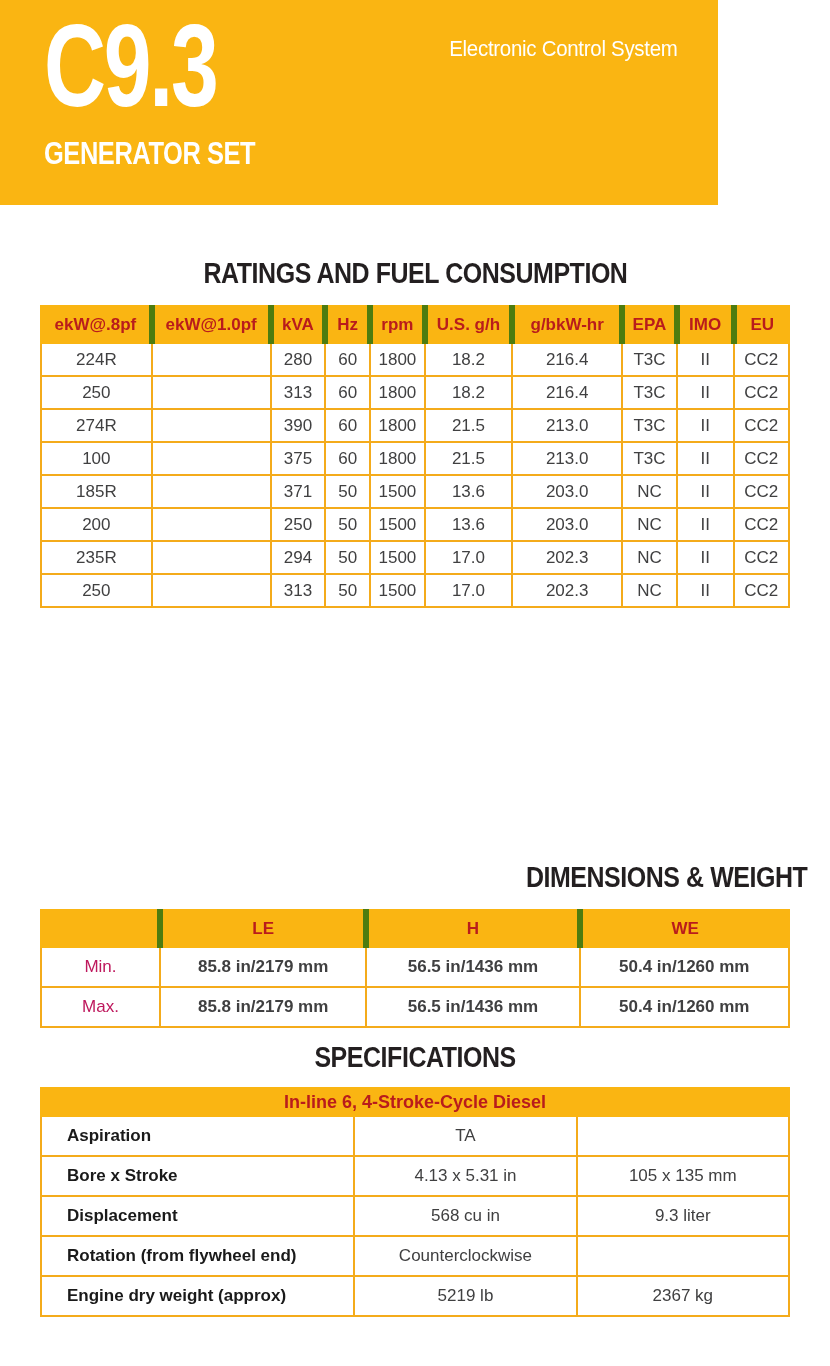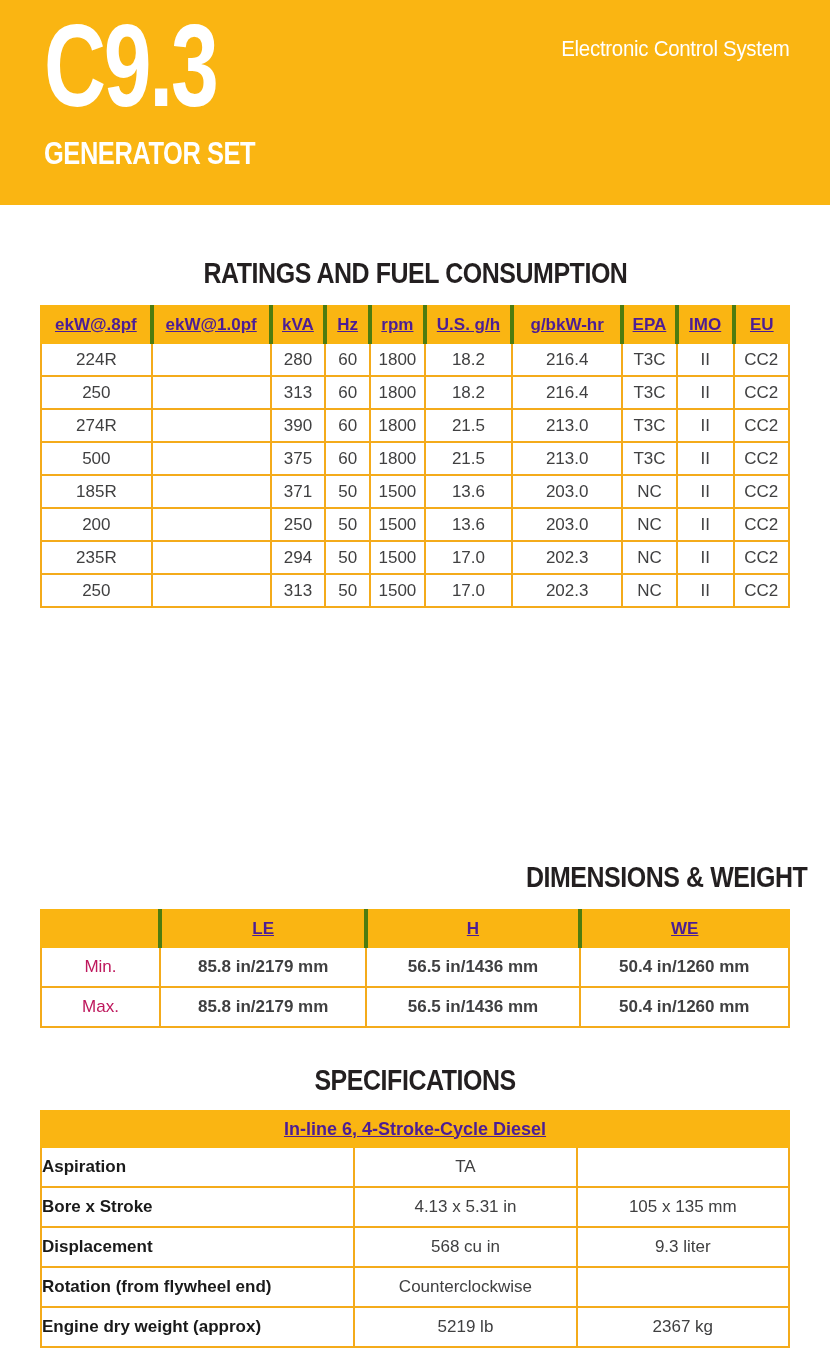--- a/index.html
+++ b/index.html
@@ -14,21 +14,21 @@
   :root {
     --yellow: #fab512;
     --border-yellow: #f4ab1b;
     --ink: #231f20;
     --cell-ink: #404041;
   }
 
   
   .masthead {
     position: relative;
-    width: 830px;
+    width: 718px;
     height: 205px;
     background: var(--yellow);
   }
   .model {
     position: absolute;
     left: 44px;
     top: 8px;
     font-size: 116px;
     font-weight: bold;
     color: #ffffff;
@@ -72,64 +72,63 @@
     display: inline-block;
     font-size: 29px;
     font-weight: bold;
     letter-spacing: -0.5px;
     transform: scaleX(0.86);
     transform-origin: center;
     white-space: nowrap;
   }
   .title-ratings    { margin-top: 52px;  margin-bottom: 15px; }
   .title-dimensions { margin-top: 253px; margin-bottom: 15px; text-align: right; }
-  .title-specs      { margin-top: 36px;  margin-bottom: 13px; }
+  .title-specs      { margin-top: 13px;  margin-bottom: 13px; }
 
   
   table {
     width: 750px;
     margin-left: 40px;
     border-collapse: collapse;
     table-layout: fixed;
   }
   th, td {
     border: 2px solid var(--border-yellow);
     text-align: center;
     vertical-align: middle;
     font-size: 17px;
     color: var(--cell-ink);
     overflow: hidden;
     white-space: nowrap;
   }
   thead th {
     background: var(--yellow);
-    color: #4c1d95;
+    color: #b91c1c;
     font-weight: bold;
     border: 2px solid var(--yellow);
-    text-decoration: underline;
-  }
-  thead th + th { border-left: 4px solid #4d7c0f; }
+  }
+  thead th + th { border-left: 6px solid #4d7c0f; }
 
   .ratings-table thead th { height: 37px; font-size: 17px; }
   .ratings-table tbody td { height: 33px; }
 
   .dims-table thead th { height: 37px; }
   .dims-table tbody td { height: 40px; font-weight: bold; }
   .dims-table tbody td:first-child {
     font-weight: normal;
     color: #be185d;
   }
 
-  .specs-table thead th { height: 36px; font-size: 18px; }
+  .specs-table thead th { height: 28px; font-size: 18px; }
   .specs-table tbody td { height: 40px; }
   .specs-table tbody td:first-child {
     font-weight: bold;
     color: #1a1a1a;
     text-align: left;
-    padding-left: 0;
+    padding-left: 25px;
     margin-left: 29px;
   }
 </style>
 </head>
 <body>
 
 <header class="masthead">
   <div class="model">C9.3</div>
   <div class="tagline">Electronic Control System</div>
   <div class="masthead-subtitle">GENERATOR SET</div>
@@ -196,21 +195,21 @@
         <td>390</td>
         <td>60</td>
         <td>1800</td>
         <td>21.5</td>
         <td>213.0</td>
         <td>T3C</td>
         <td>II</td>
         <td>CC2</td>
       </tr>
       <tr>
-        <td>500</td>
+        <td>100</td>
         <td></td>
         <td>375</td>
         <td>60</td>
         <td>1800</td>
         <td>21.5</td>
         <td>213.0</td>
         <td>T3C</td>
         <td>II</td>
         <td>CC2</td>
       </tr>

